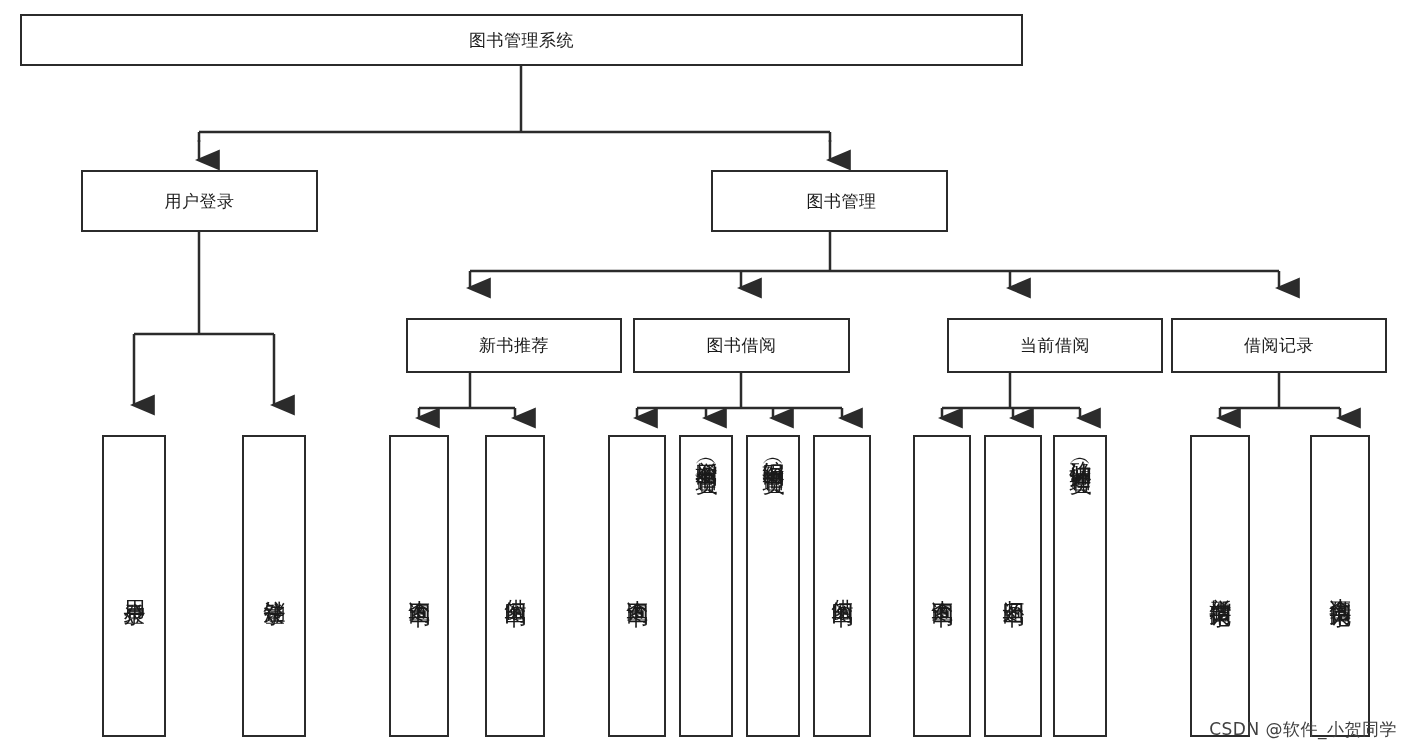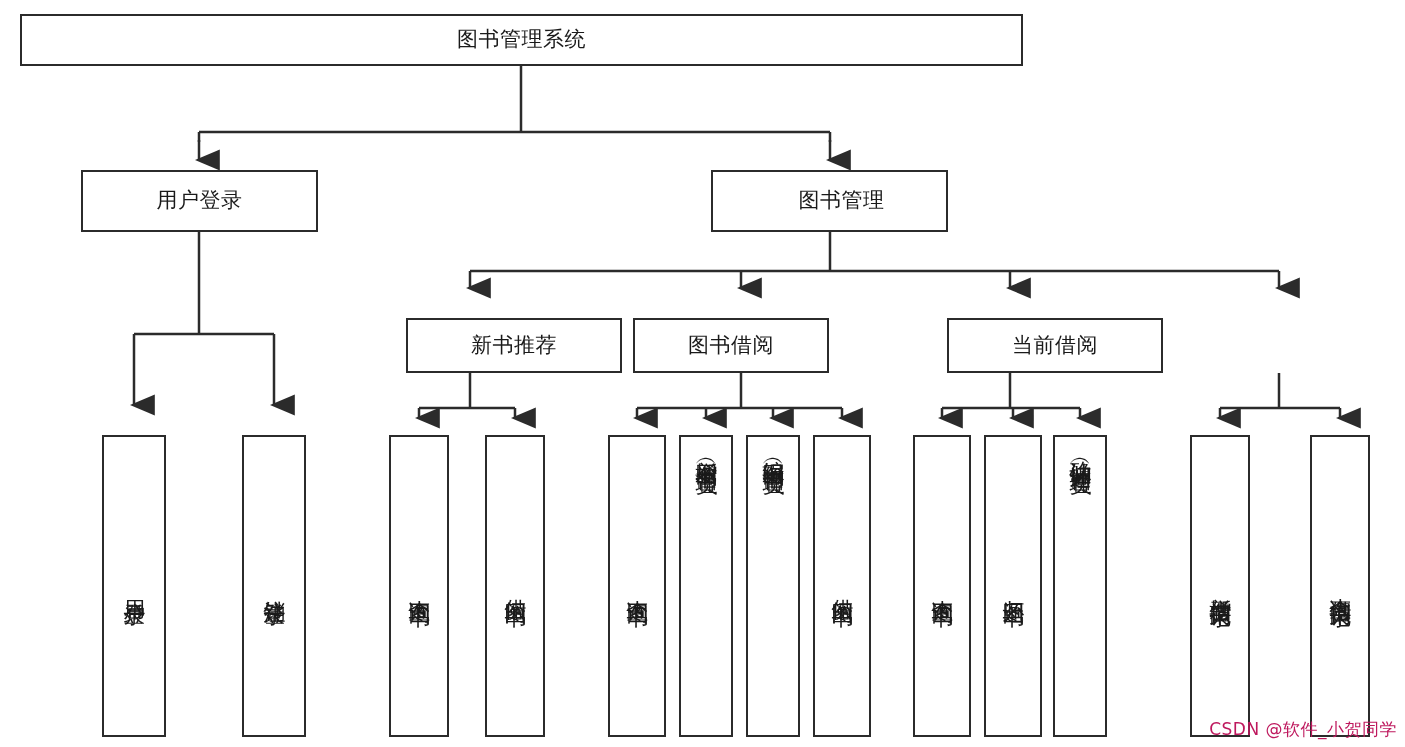--- a/index.html
+++ b/index.html
@@ -29,21 +29,21 @@
     position: absolute;
     box-sizing: border-box;
     background: #ffffff;
     border: 2.5px solid #2b2b2b;
     display: flex;
     align-items: center;
     justify-content: center;
     color: #1a1a1a;
   }
   .node-h {
-    font-size: 21px;
+    font-size: 17px;
     line-height: 1.1;
     letter-spacing: 0.5px;
     white-space: nowrap;
   }
   .node-v {
     align-items: flex-start;
     justify-content: center;
     padding-top: 6px;
   }
   .node-v .vtext {
@@ -56,21 +56,21 @@
   }
   .node-v.centered {
     align-items: center;
     padding-top: 0;
   }
   #watermark {
     position: absolute;
     right: 8px;
     bottom: 6px;
     font-size: 17px;
-    color: #be185d;
+    color: #404040;
     white-space: nowrap;
     letter-spacing: 0.5px;
   }
 </style>
 </head>
 <body>
 
 <div id="canvas">
 
   <svg id="edges" viewBox="0 0 1405 747" xmlns="http://www.w3.org/2000/svg">
@@ -146,26 +146,29 @@
   <div class="node node-h" style="left:81px; top:170px; width:237px; height:62px;">
     <span>用户登录</span>
   </div>
   <div class="node node-h" style="left:711px; top:170px; width:237px; height:62px;padding-left:24px;">
     <span>图书管理</span>
   </div>
 
   <div class="node node-h" style="left:362px; top:318px; width:216px; height:55px;margin-left:44px;">
     <span>新书推荐</span>
   </div>
-  <div class="node node-h" style="left:633px; top:318px; width:196px; height:55px;">
+  <div class="node node-h" style="left:633px; top:318px; width:217px; height:55px;">
     <span>图书借阅</span>
   </div>
   <div class="node node-h" style="left:902px; top:318px; width:216px; height:55px;margin-left:45px;">
     <span>当前借阅</span>
   </div>
+  <div class="node node-h" style="left:1171px; top:318px; width:216px; height:55px;">
+    <span>借阅记录</span>
+  </div>
 
   <div class="node node-v centered" style="left:102px; top:435px; width:64px; height:302px;">
     <span class="vtext">用户登录</span>
   </div>
   <div class="node node-v centered" style="left:242px; top:435px; width:64px; height:302px;">
     <span class="vtext">注销登录</span>
   </div>
 
   <div class="node node-v centered" style="left:389px; top:435px; width:60px; height:302px;">
     <span class="vtext">查询图书</span>

